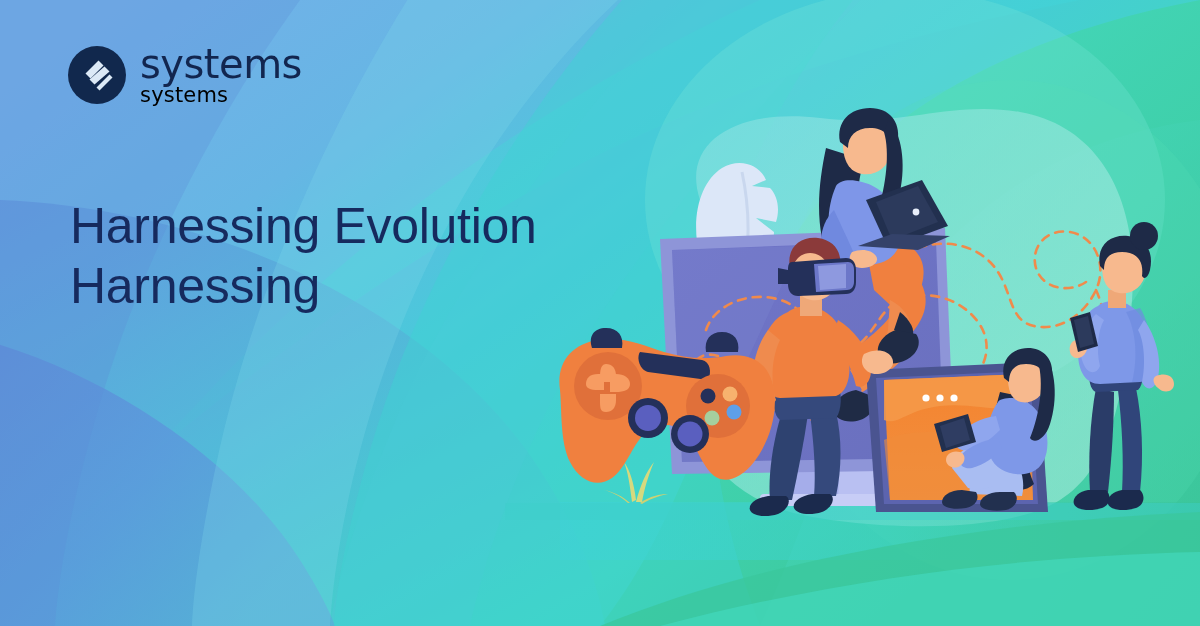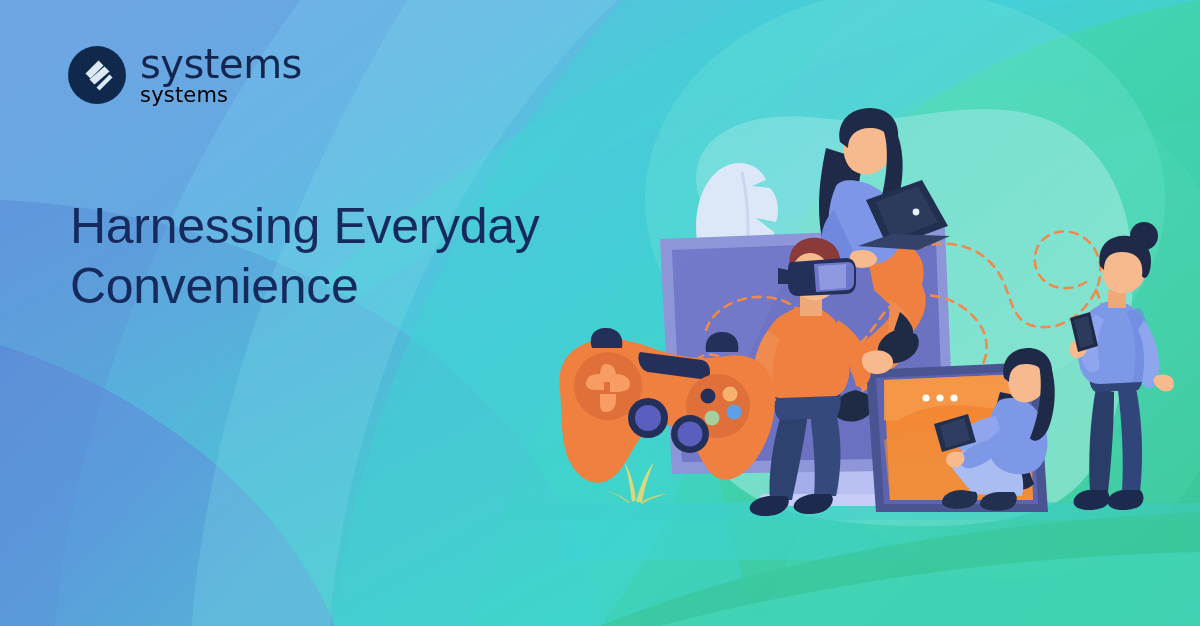--- a/index.html
+++ b/index.html
@@ -374,17 +374,17 @@
         <path d="M28.5 41.5 L41.5 28.5 L44.5 31.5 L31.5 44.5 Z"></path>
       </g>
     </svg>
     <div id="brand-words">
       <span id="brand-name">systems</span>
       <span id="brand-sub">systems</span>
     </div>
   </div>
 
   <h1 id="headline">
-    <span class="ln">Harnessing Everyday</span>
-    <span class="ln">Convenience</span>
+    <span class="ln">Harnessing Evolution</span>
+    <span class="ln">Harnessing</span>
   </h1>
 
 </div>
 
 </body></html>

